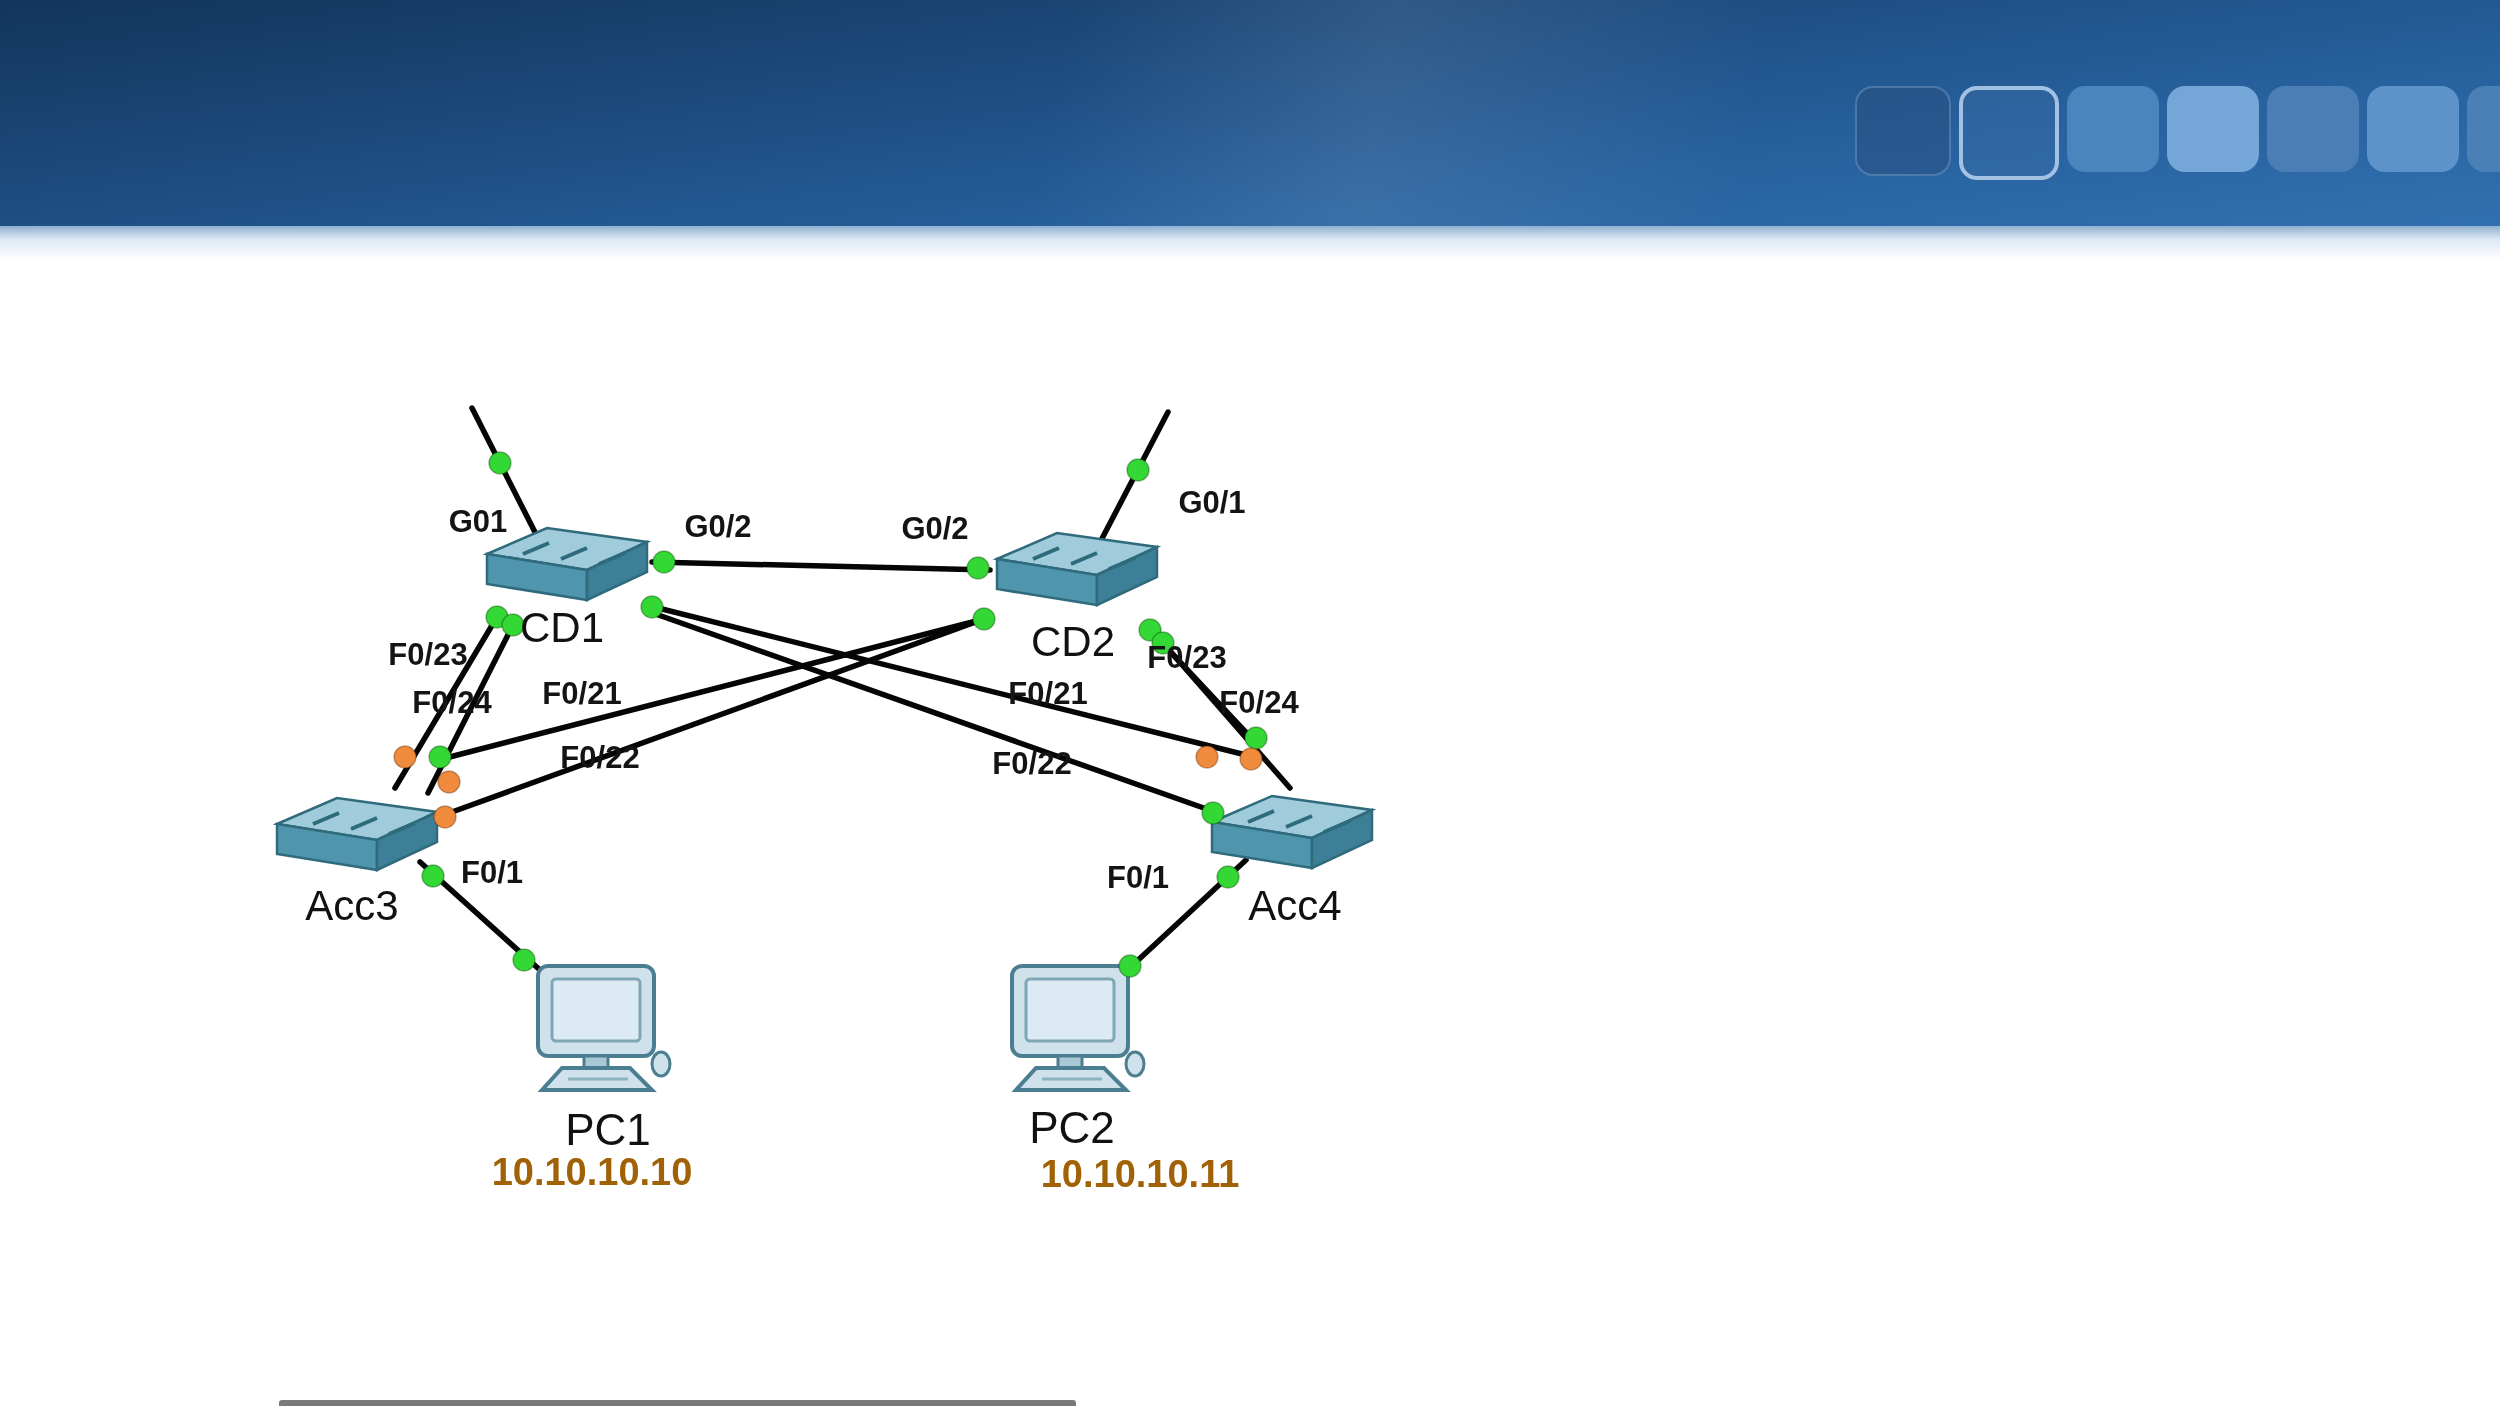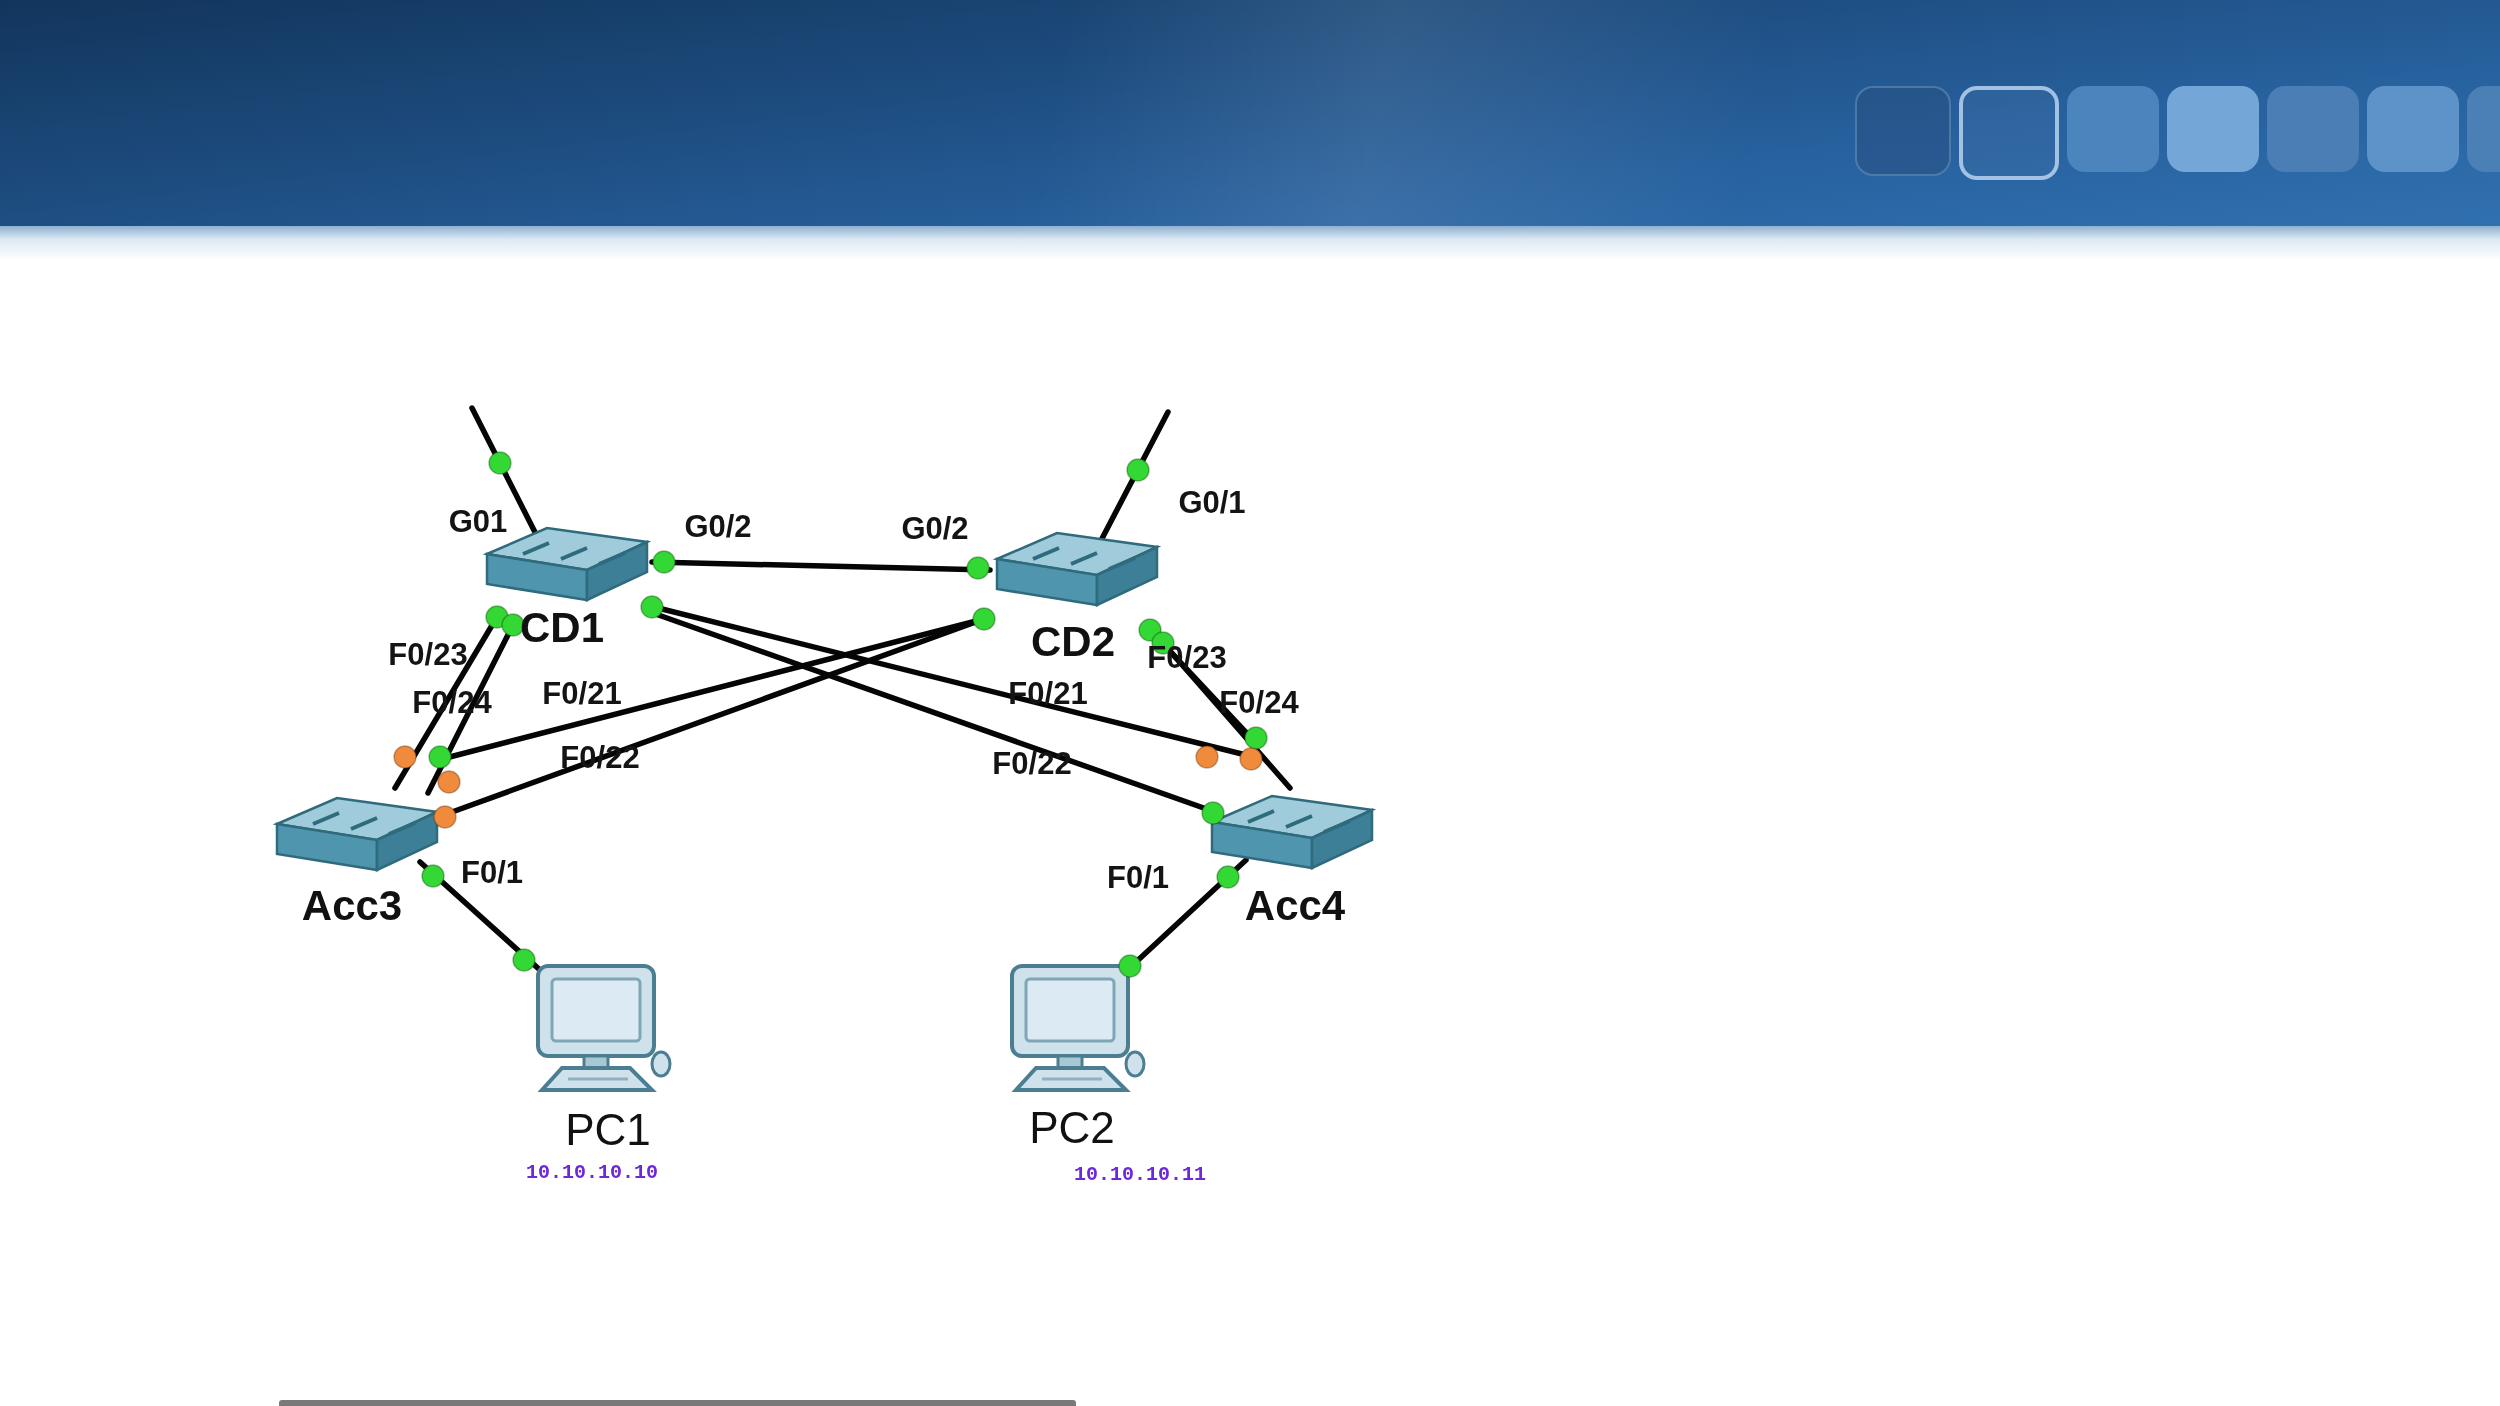--- a/index.html
+++ b/index.html
@@ -41,29 +41,29 @@
   .deco .sq:nth-child(7){background:#4a80b6;}
   .deco .sq:nth-child(8){background:#40709e;}
   
   svg.net{position:absolute;top:0;left:0;}
   .plabel{
     position:absolute;transform:translate(-50%,-50%);
     font-size:31px;font-weight:600;color:#141414;white-space:nowrap;
   }
   .dlabel{
     position:absolute;transform:translate(-50%,-50%);
-    font-size:42px;font-weight:700;color:#111;white-space:nowrap;
+    font-size:42px;font-weight:400;color:#111;white-space:nowrap;
   }
   .pclabel{
     position:absolute;transform:translate(-50%,-50%);
     font-size:44px;font-weight:400;color:#111;white-space:nowrap;
   }
   .iplabel{
     position:absolute;transform:translate(-50%,-50%);
-    font-size:20px;font-weight:700;color:#6d28d9;white-space:nowrap;font-family:Liberation Mono, monospace;
+    font-size:38px;font-weight:700;color:#a16207;white-space:nowrap;
   }
   .next-slide-edge{
     position:absolute;left:279px;bottom:0;width:797px;height:6px;
     background:#1f1f1f;opacity:.6;border-radius:3px 3px 0 0;
   }
 </style>
 </head>
 <body>
 
 <div class="slide">

